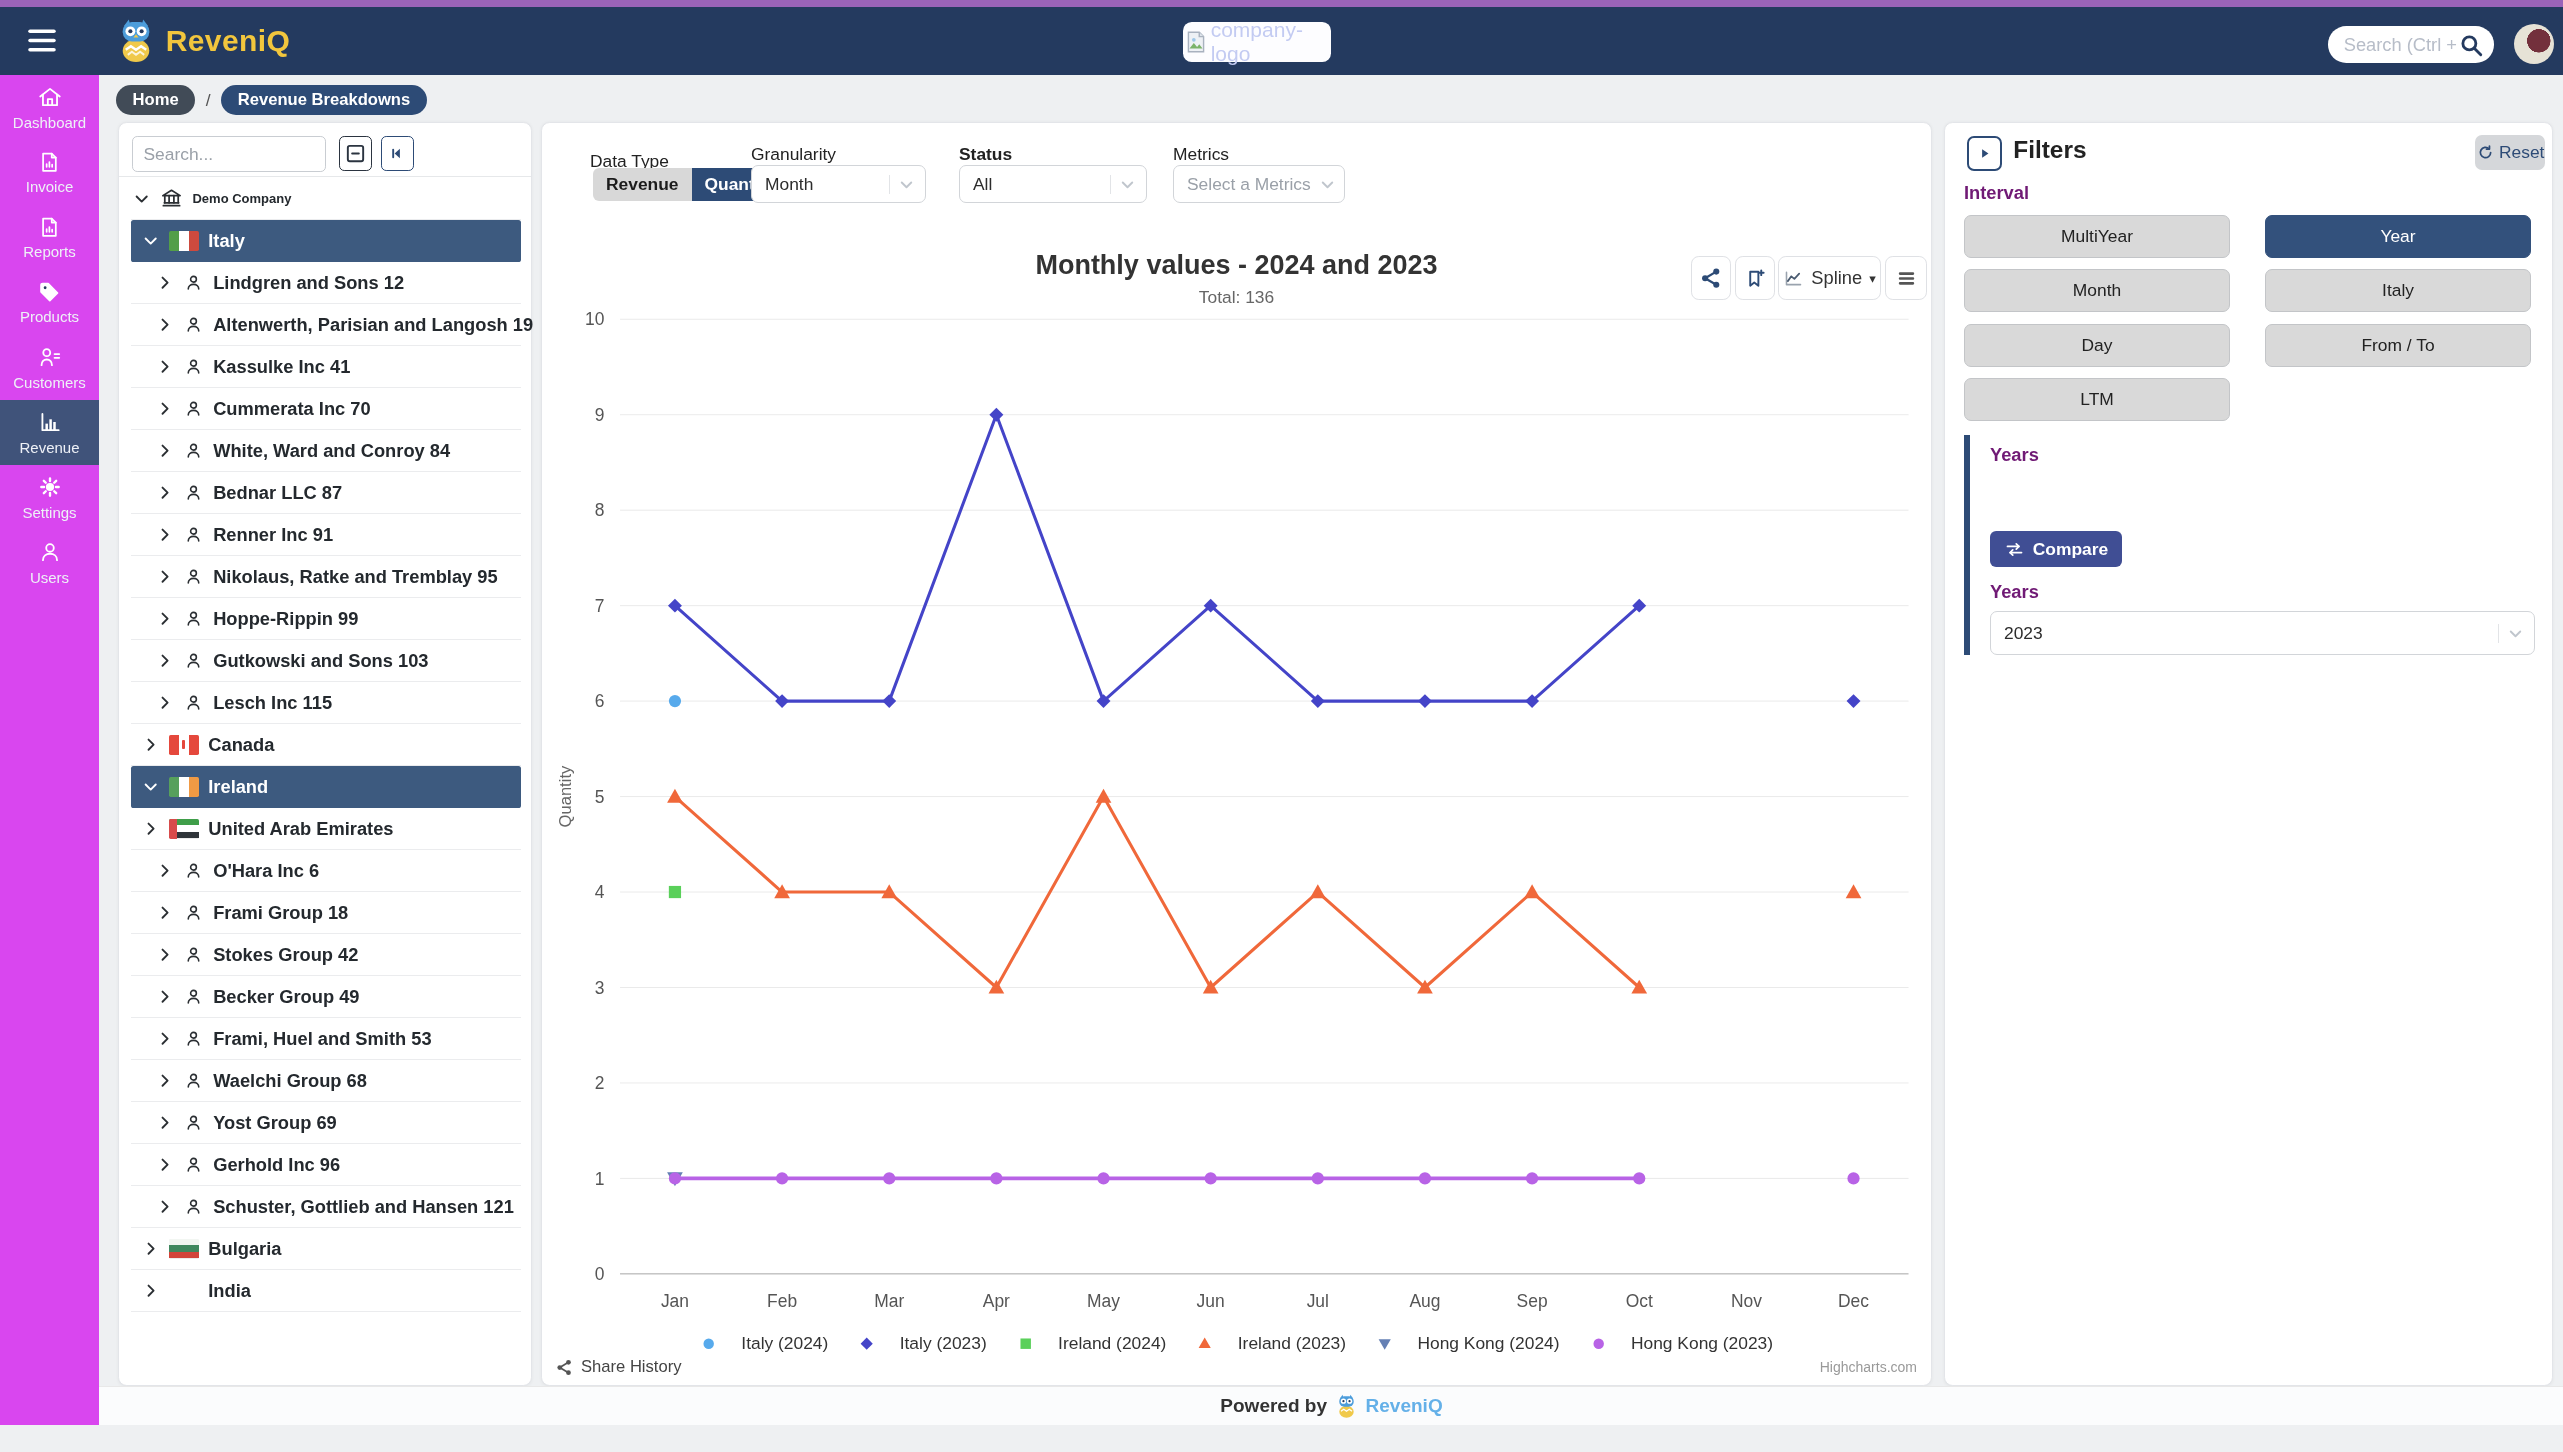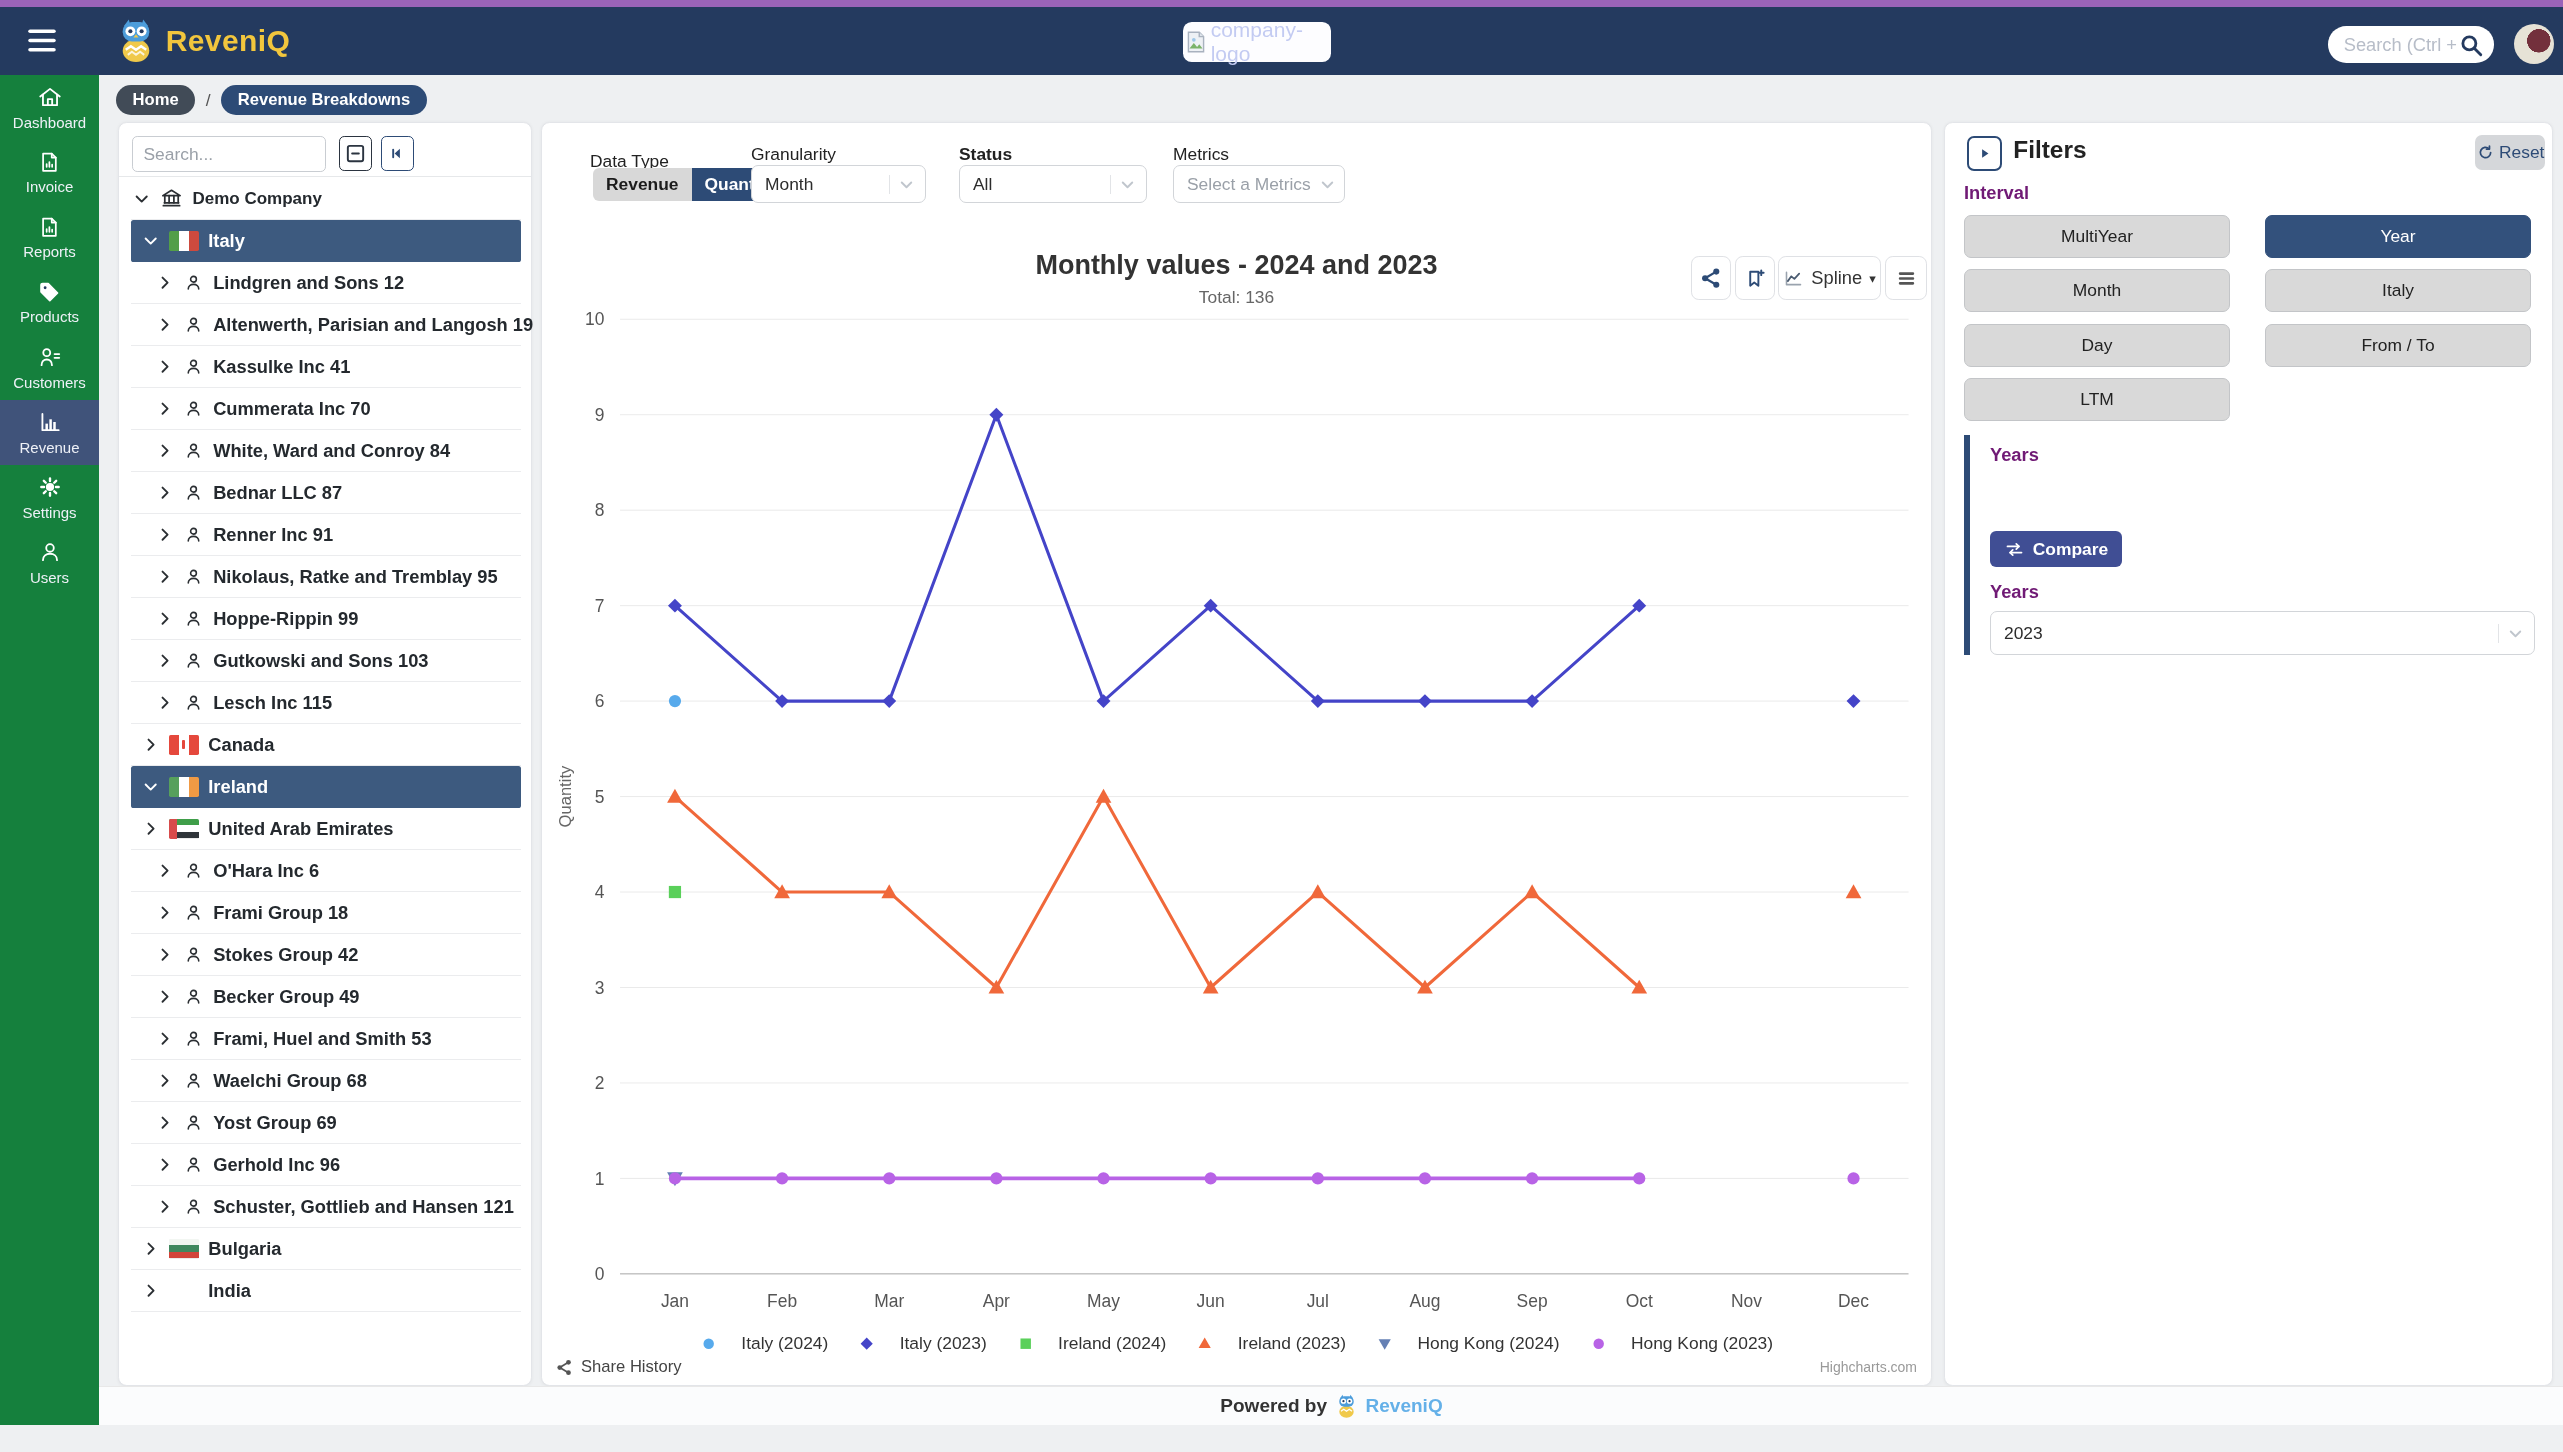--- a/index.html
+++ b/index.html
@@ -25,21 +25,21 @@
 
   
   .crumbs{position:absolute;left:116px;top:85px;display:flex;align-items:center;gap:10.5px;}
   .pill{height:30px;border-radius:15px;display:inline-flex;align-items:center;padding:0 16.6px;
       font-size:16.6px;font-weight:bold;color:#fff;}
   .pill-dark{background:#414b57;}
   .pill-navy{background:#2d4b76;}
   .crumb-sep{font-size:17.4px;color:#555;}
 
   
-  .sidebar{position:absolute;left:0;top:75px;width:99px;height:1377px;background:#15803d;}
+  .sidebar{position:absolute;left:0;top:75px;width:99px;height:1377px;background:#d946ef;}
   .side-item{height:65px;display:flex;flex-direction:column;align-items:center;justify-content:center;
       gap:4.4px;cursor:pointer;color:#fff;}
   .side-item.active{background:#40537a;}
   .side-label{font-size:15px;color:#eef1f7;}
 
   
   .card{position:absolute;top:122px;height:1264px;background:#fff;border:0.9px solid #e3e5e9;
       border-radius:8.7px;box-sizing:border-box;box-shadow:0 0.9px 3.5px rgba(0,0,0,.05);}
   .tree-card{left:118px;width:414px;}
   .chart-card{left:541px;width:1391px;}
@@ -53,21 +53,21 @@
       font-family:"Liberation Sans",sans-serif;}
   .tree-search::placeholder{color:#9aa0a8;}
   .sq-btn{position:absolute;top:13px;width:33px;height:35px;background:#fff;border:1.7px solid #2b3440;
       border-radius:5.2px;display:flex;align-items:center;justify-content:center;cursor:pointer;padding:0;}
   .sq-btn.blue{border-color:#2d4b76;}
   #tree-rows{position:absolute;left:0;top:55px;width:100%;}
   .tree-row{height:42px;margin:0 10.5px 0 12.2px;display:flex;align-items:center;gap:9.6px;
       border-bottom:0.9px solid #ebecee;box-sizing:border-box;cursor:pointer;font-size:18.3px;}
   .tree-row .lbl{font-weight:600;color:#24292e;white-space:nowrap;}
   .tree-row.country .lbl,.tree-row.root .lbl{font-weight:bold;}
-  .tree-row.root{padding-left:1.7px;font-size:17px;align-items:center;}
+  .tree-row.root{padding-left:1.7px;font-size:13px;align-items:center;}
   .tree-row.country{padding-left:10.5px;}
   .tree-row.company{padding-left:24.4px;}
   .tree-row.selected{background:#3d5a7f;border-bottom:none;border-radius:2.6px;}
   .tree-row.selected .lbl{color:#fff;}
   .flag{position:relative;width:30px;height:20px;border-radius:1.7px;overflow:hidden;flex:0 0 auto;
       box-shadow:inset 0 0 0 0.9px rgba(0,0,0,.08);}
   .flag span{position:absolute;}
   .flag-ph{width:30px;height:20px;flex:0 0 auto;}
 
   

